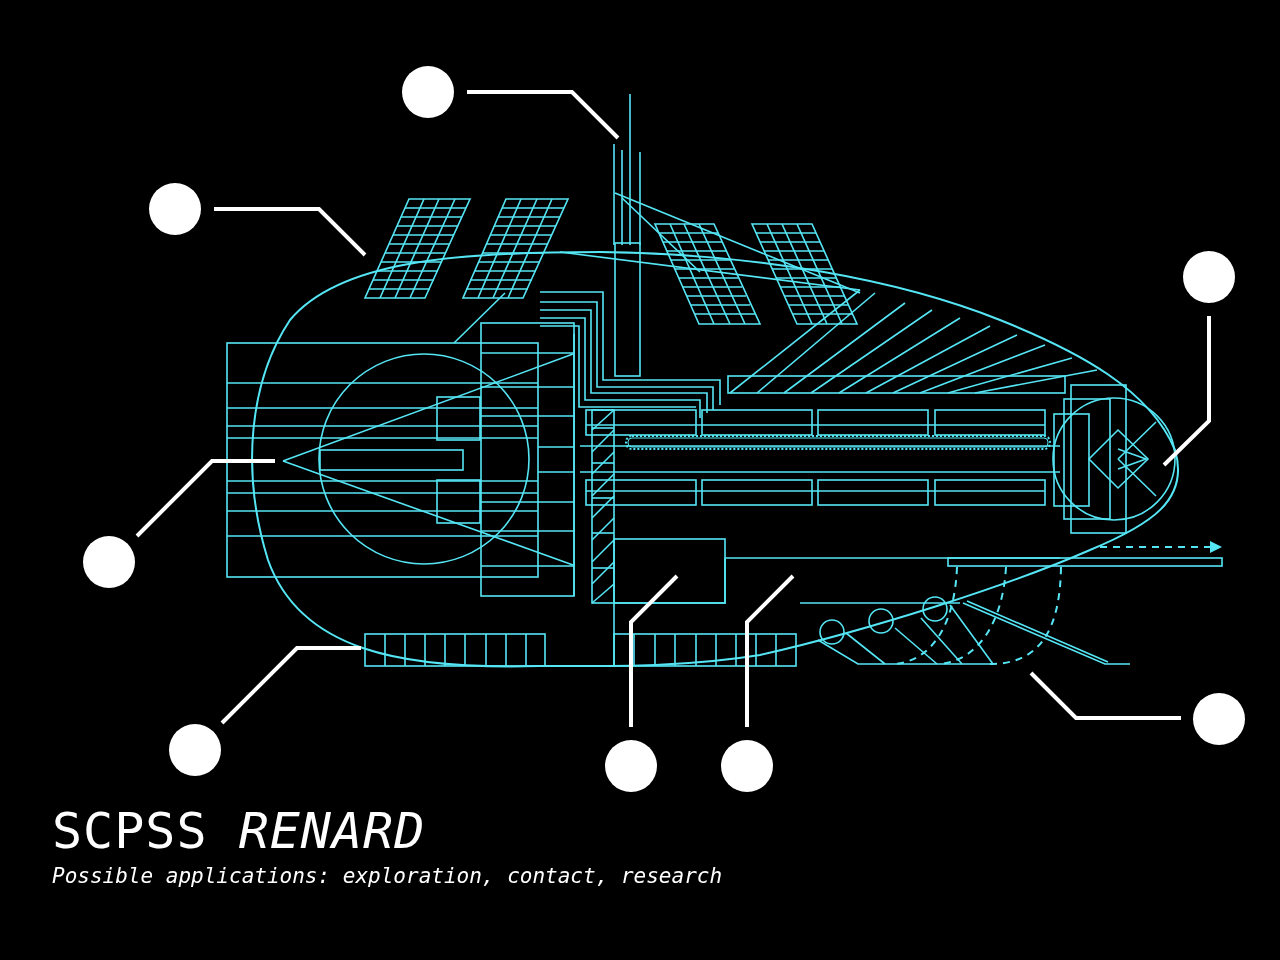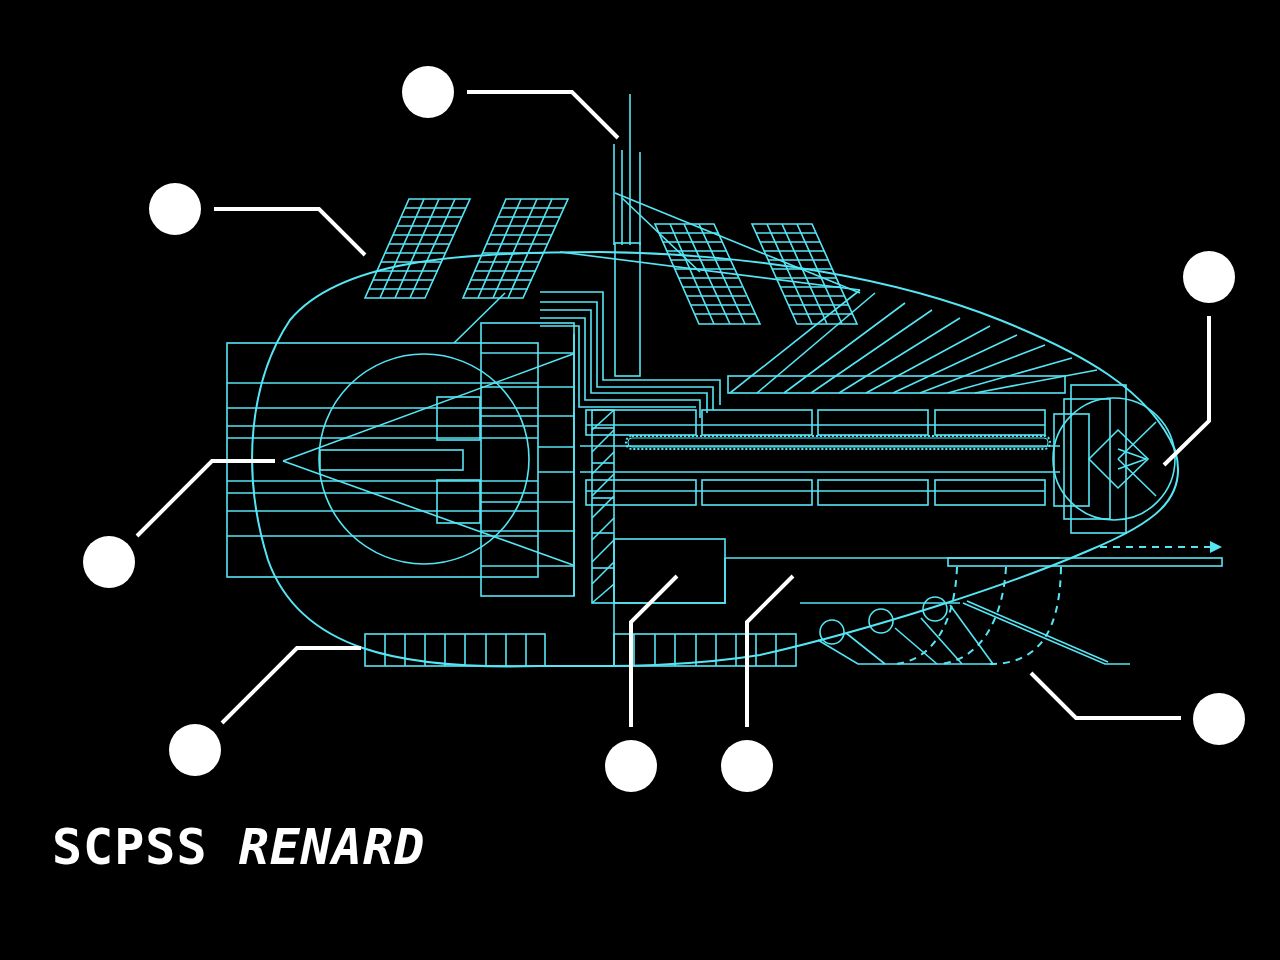--- a/index.html
+++ b/index.html
@@ -4,21 +4,21 @@
 <style>
   html, body { margin: 0; padding: 0; background: #000; }
   body { width: 1280px; height: 960px; position: relative; overflow: hidden; }
   #diagram { position: absolute; left: 0; top: 0; width: 1280px; height: 960px; }
   .bp { fill: none; stroke: #55e6f5; stroke-width: 2; }
   .bpthin { fill: none; stroke: #55e6f5; stroke-width: 1.6; }
   .dash { fill: none; stroke: #55e6f5; stroke-width: 2; stroke-dasharray: 7 6; }
   .callout-line { fill: none; stroke: #ffffff; stroke-width: 4; }
   .callout-dot { fill: #ffffff; }
   .caption { position: absolute; left: 52px; top: 800px; color: #ffffff; font-family: "DejaVu Sans Mono", monospace; }
-  .title { font-size: 50px; font-weight: bold; letter-spacing: 1px; line-height: 62px; margin-top: 16px; }
+  .title { font-size: 50px; font-weight: normal; letter-spacing: 1px; line-height: 62px; }
   .title .name { font-style: italic; }
   .sub { font-size: 21px; font-style: italic; line-height: 29px; white-space: nowrap; }
 </style>
 </head>
 <body>
 
 <svg id="diagram" viewBox="0 0 1280 960" xmlns="http://www.w3.org/2000/svg">
 
   <g>
     <path class="bp" d="M540,666 C400,670 300,650 268,560 C240,470 250,380 290,320 C340,260 460,252 600,252 C760,254 900,280 1000,320 C1080,352 1150,390 1175,450 C1190,500 1150,525 1090,550 C1010,585 870,630 760,655 C680,668 600,666 540,666 Z"></path>
@@ -294,13 +294,14 @@
     <polyline class="callout-line" points="1031,673 1076,718 1181,718"></polyline>
     <circle class="callout-dot" cx="1219" cy="719" r="26"></circle>
   </g>
 </svg>
 
 <div class="caption">
   <div class="title">
     <span>SCPSS</span>
     <span class="name">RENARD</span>
   </div>
+  <div class="sub">Possible applications: exploration, contact, research</div>
 </div>
 
 </body></html>

